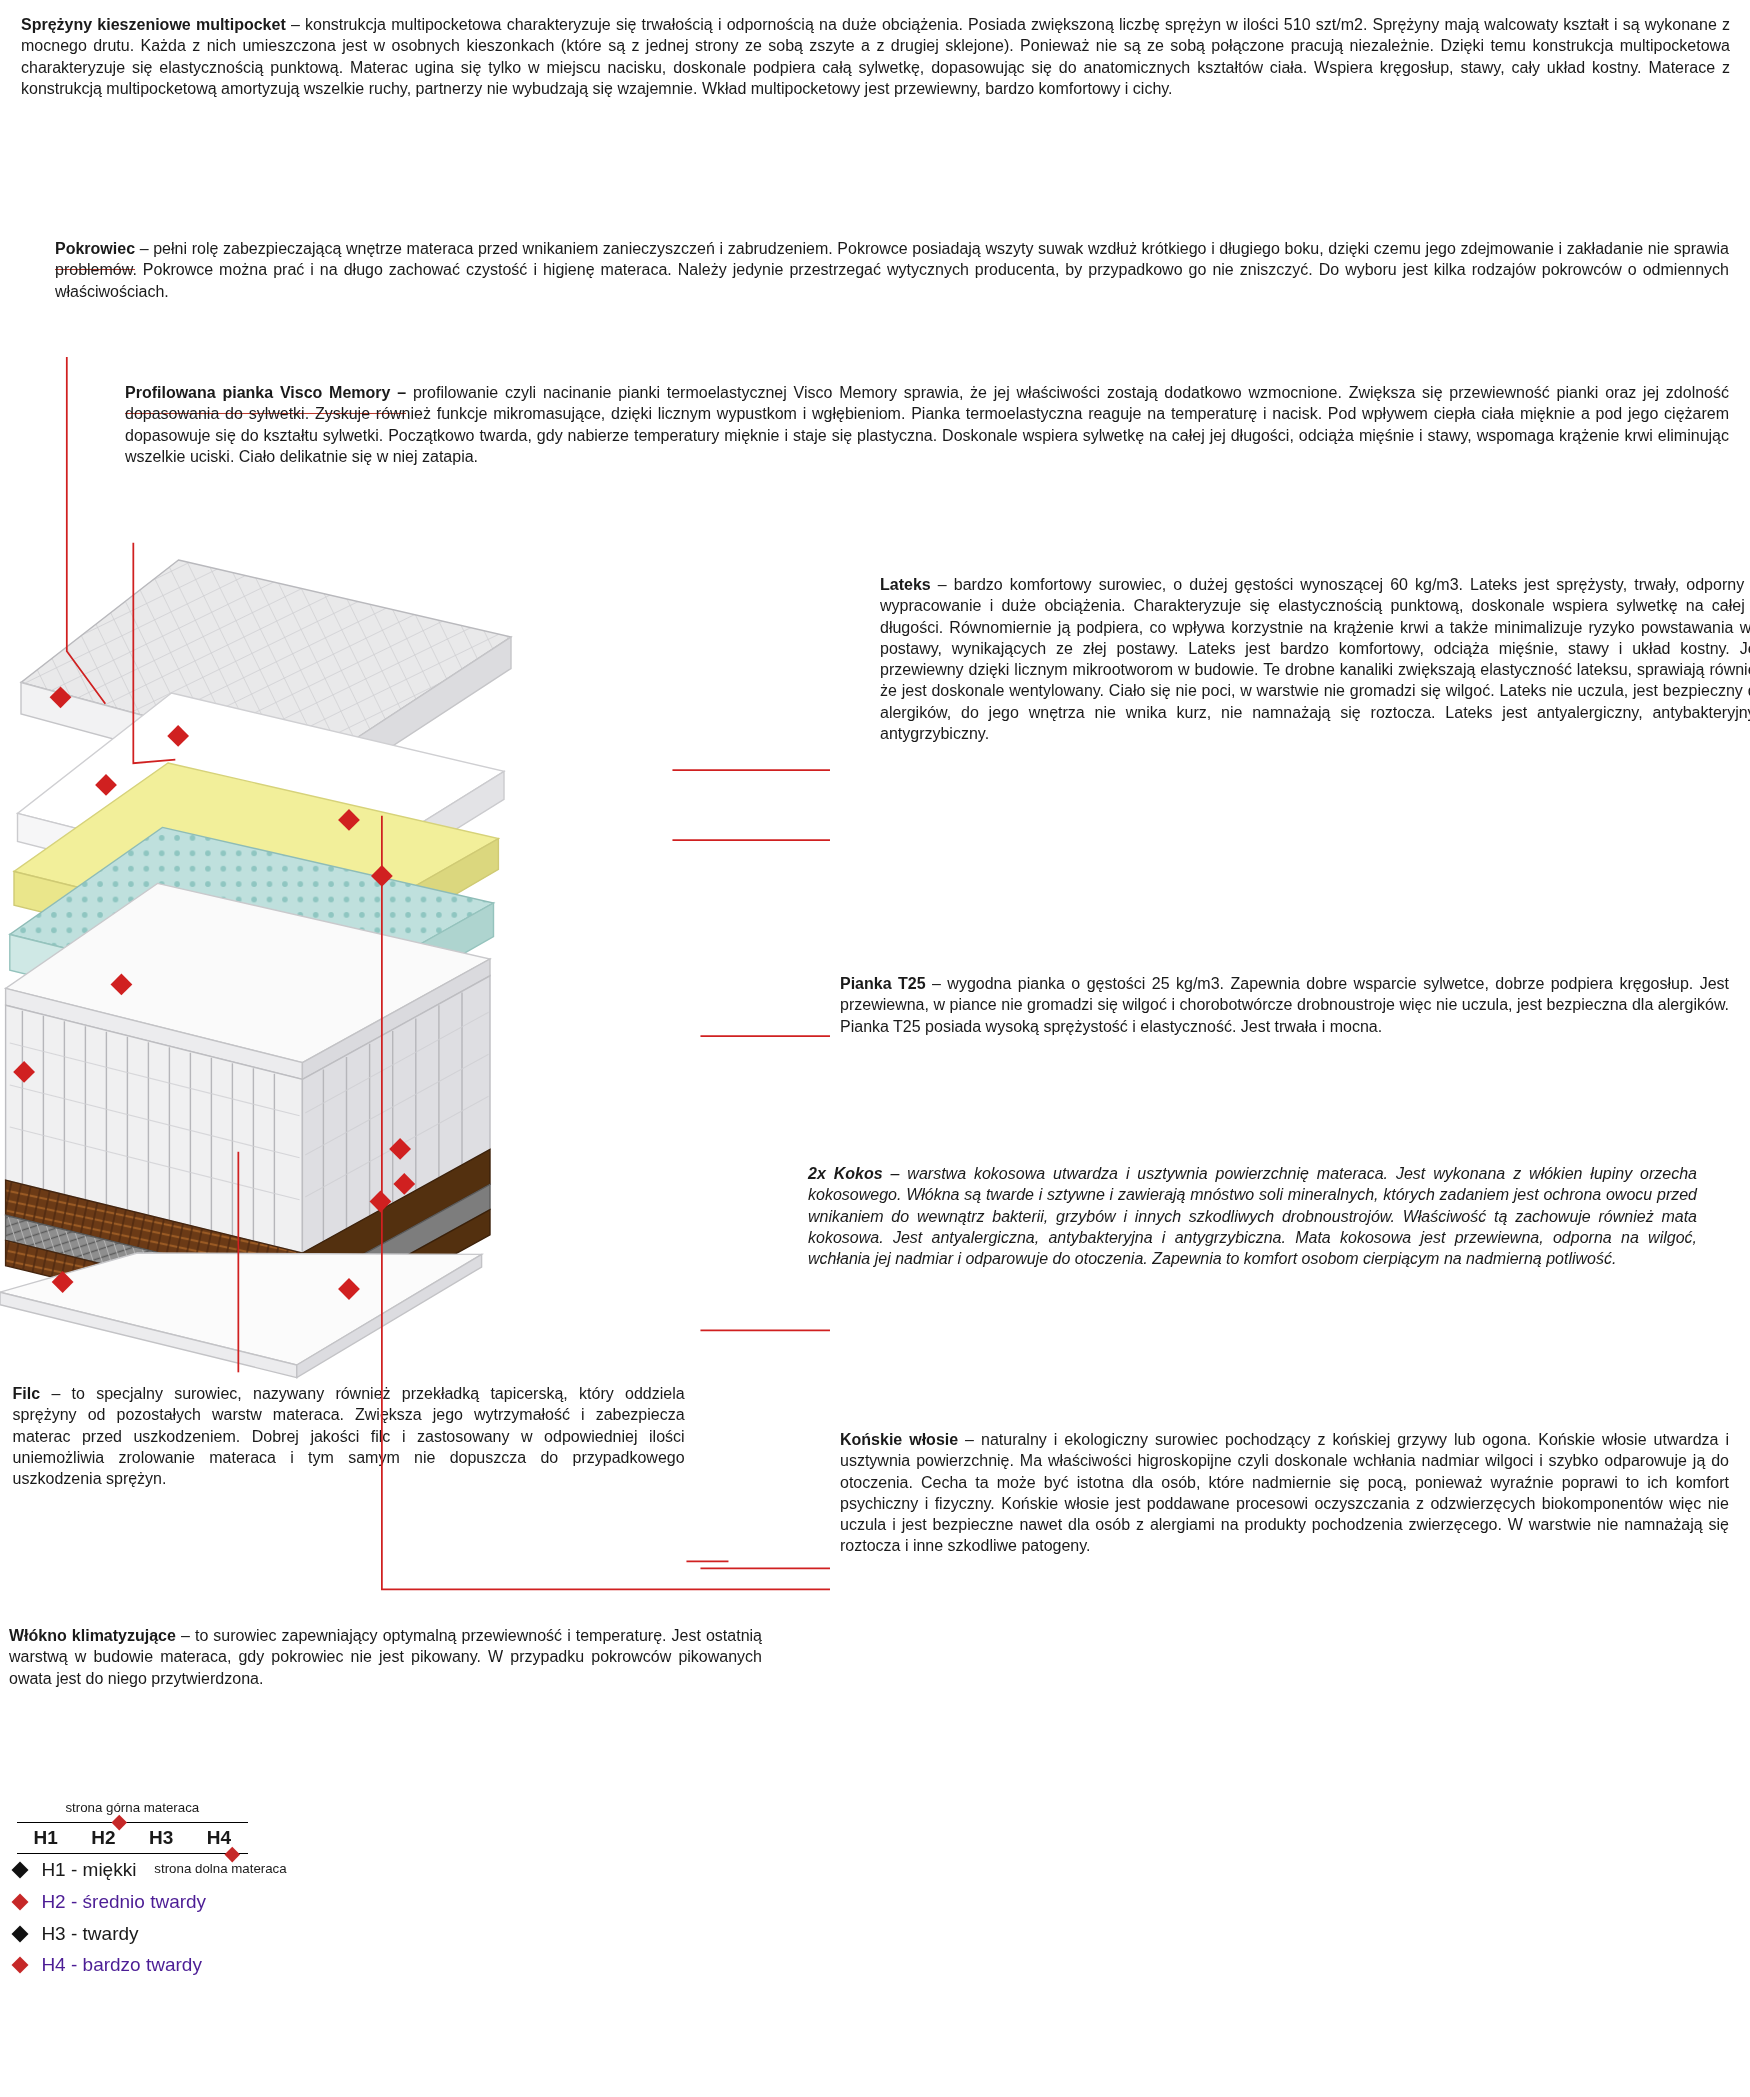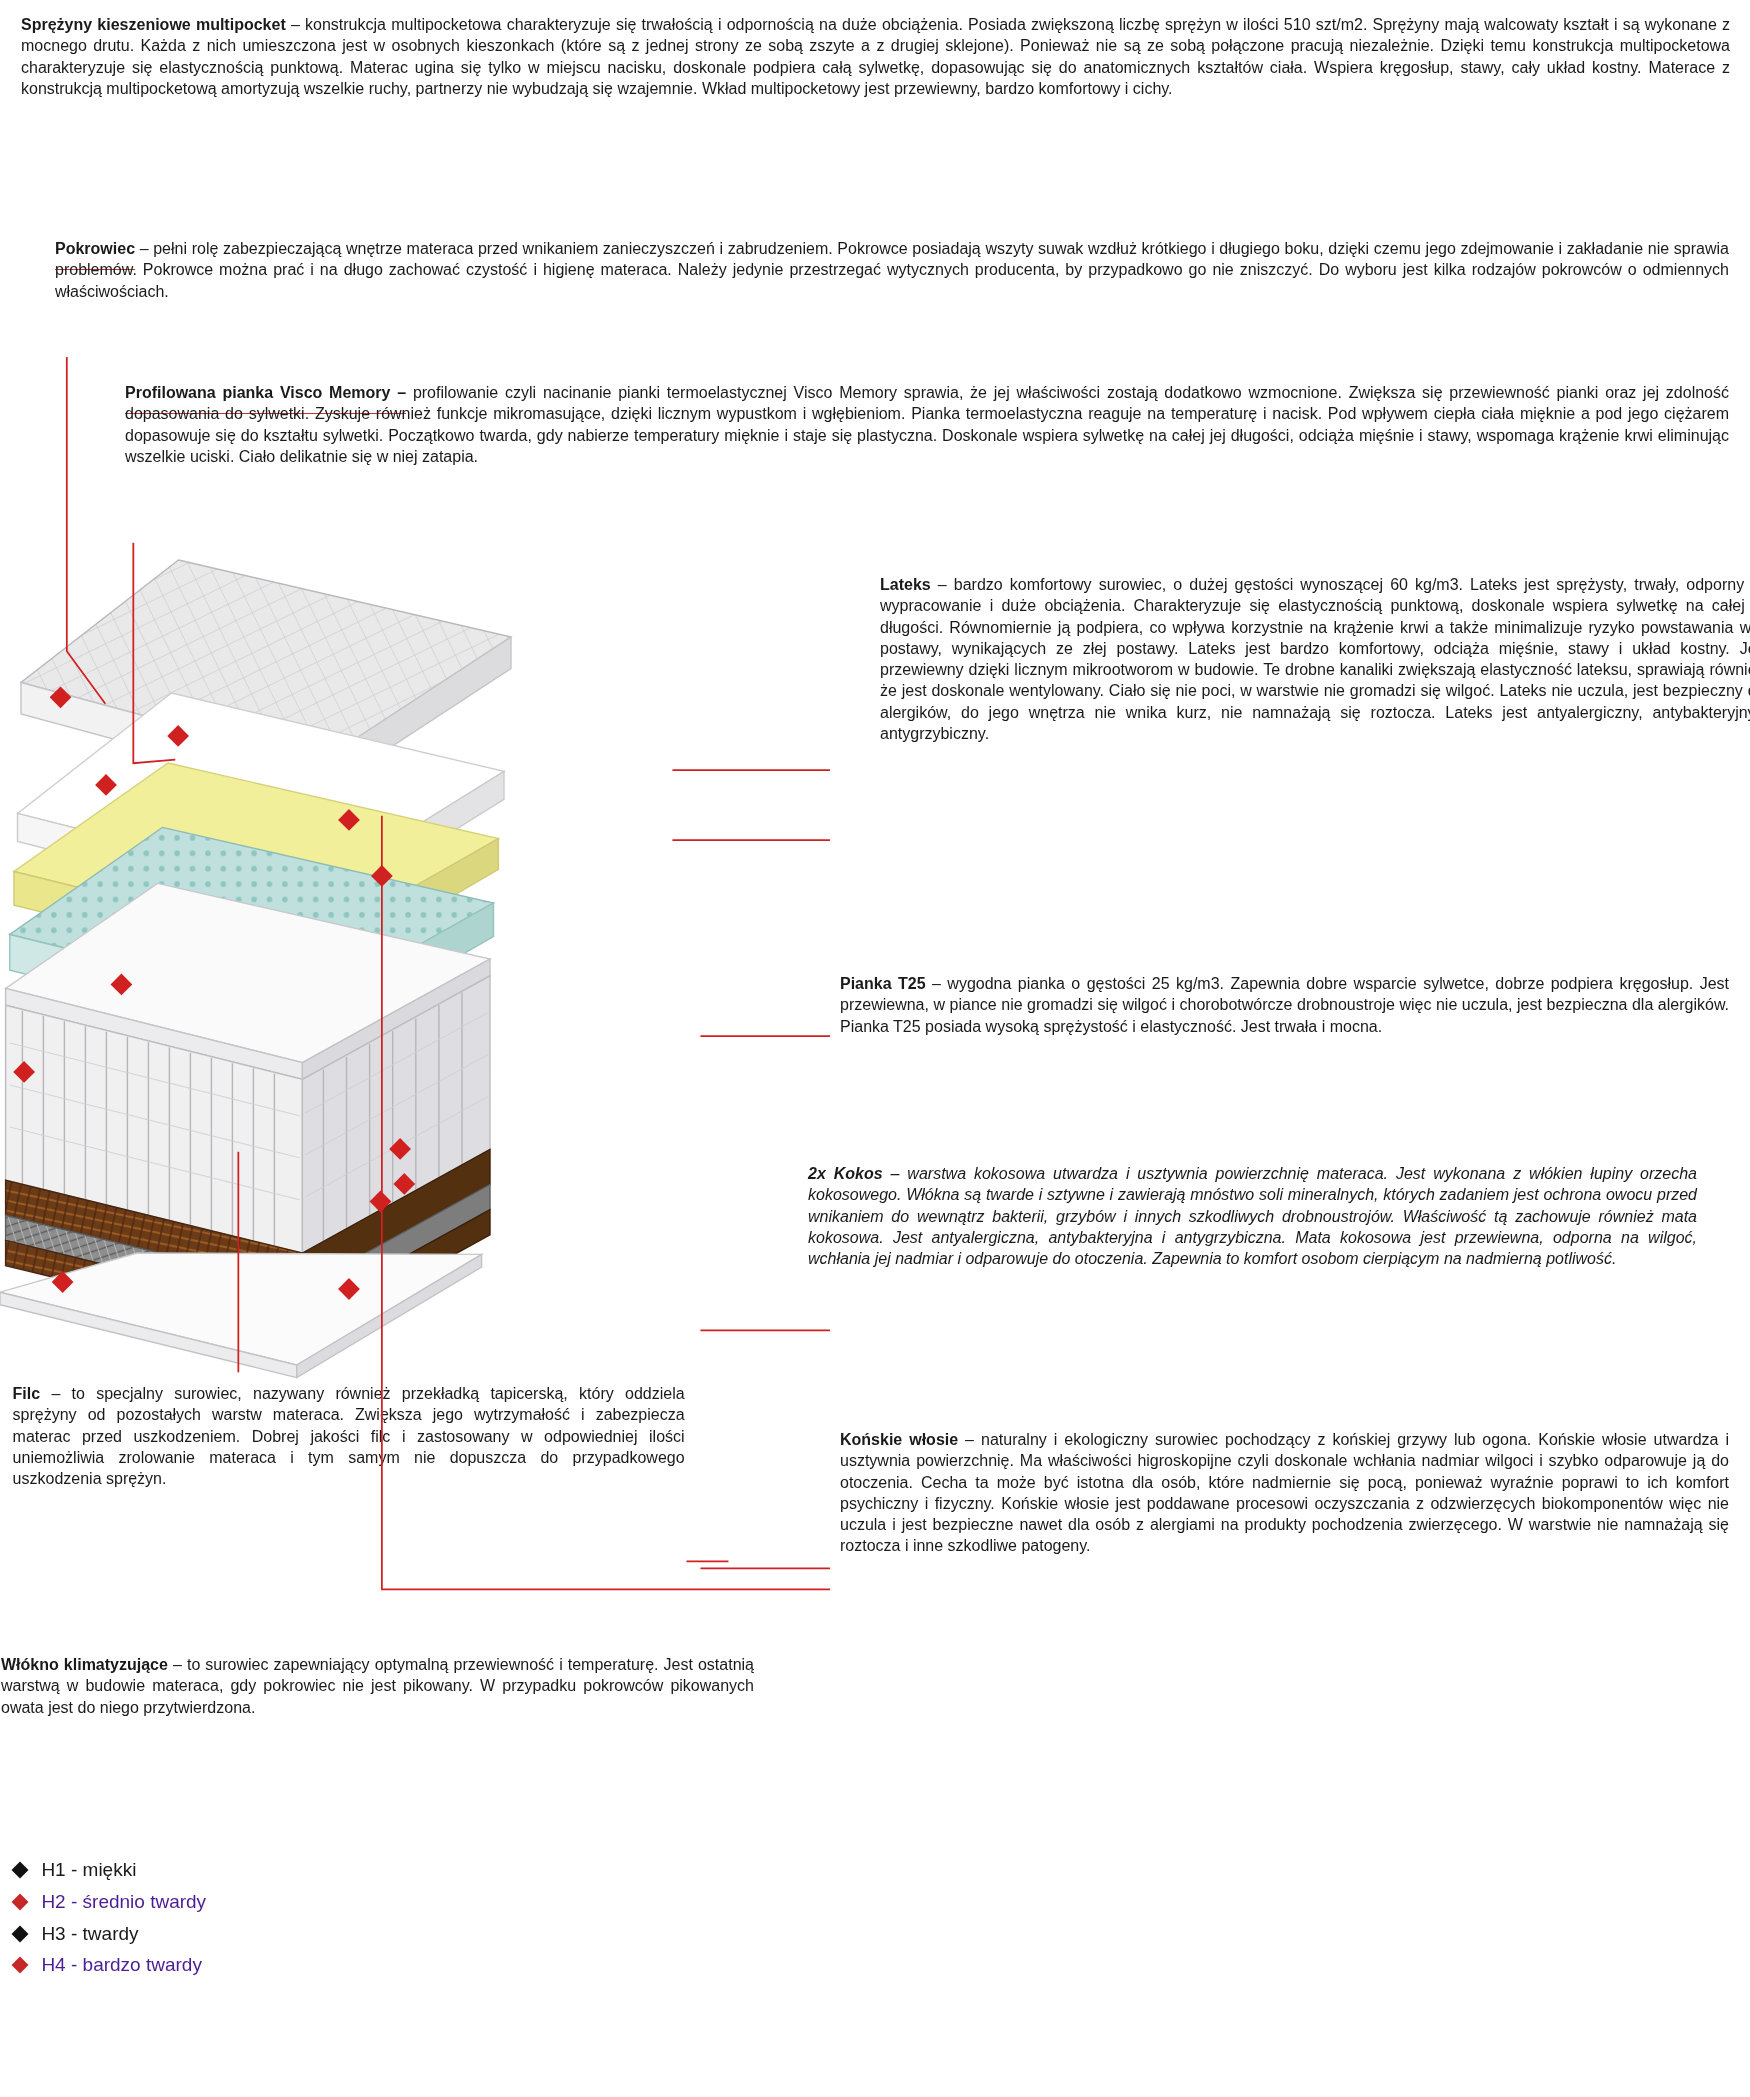--- a/index.html
+++ b/index.html
@@ -37,21 +37,21 @@
   #p-multipocket { left: 21px; top: 14px; width: 1709px; }
   #p-pokrowiec   { left: 55px; top: 238px; width: 1674px; }
   #p-visco       { left: 125px; top: 382px; width: 1604px; }
 
   #p-lateks      { left: 880px; top: 574px; width: 889px; }
   #p-pianka      { left: 840px; top: 973px; width: 889px; }
   #p-kokos       { left: 808px; top: 1163px; width: 889px; font-style: italic; }
   #p-konskie     { left: 840px; top: 1429px; width: 889px; }
 
   #p-filc        { left: 12.6px; top: 1383px; width: 672px; }
-  #p-wlokno      { left: 1px; top: 1625px; width: 753px; margin-top: 29px; }
+  #p-wlokno      { left: 9px; top: 1625px; width: 753px; }
 
   
   .u-red {
     border-bottom: 1.8px solid #c0392b;
     padding-bottom: 12px;
   }
 
   
   #illus {
     position: absolute;
@@ -303,20 +303,32 @@
       <rect x="162" y="1395" width="22" height="22" transform="rotate(45 173 1406)"></rect>
       <rect x="78" y="1820" width="22" height="22" transform="rotate(45 89 1831)"></rect>
       <rect x="487" y="1830" width="22" height="22" transform="rotate(45 498 1841)"></rect>
       <rect x="560" y="1630" width="22" height="22" transform="rotate(45 571 1641)"></rect>
       <rect x="566" y="1680" width="22" height="22" transform="rotate(45 577 1691)"></rect>
       <rect x="532" y="1705" width="22" height="22" transform="rotate(45 543 1716)"></rect>
       <rect x="75" y="985" width="22" height="22" transform="rotate(45 86 996)"></rect>
     </g>
   </svg>
 
+  <div id="hardness">
+    <div class="hard-top-label">strona górna materaca</div>
+    <div class="hard-bar">
+      <div class="diamond dia-top"></div>
+      <div class="diamond dia-bot"></div>
+      <span class="h">H1</span>
+      <span class="h">H2</span>
+      <span class="h">H3</span>
+      <span class="h">H4</span>
+    </div>
+    <div class="hard-bottom-label">strona dolna materaca</div>
+  </div>
 
   <div id="legend">
     <div class="legend-row">
       <span class="legend-dia"></span>
       <span class="legend-text">H1 - miękki</span>
     </div>
     <div class="legend-row red">
       <span class="legend-dia"></span>
       <span class="legend-text">H2 - średnio twardy</span>
     </div>

